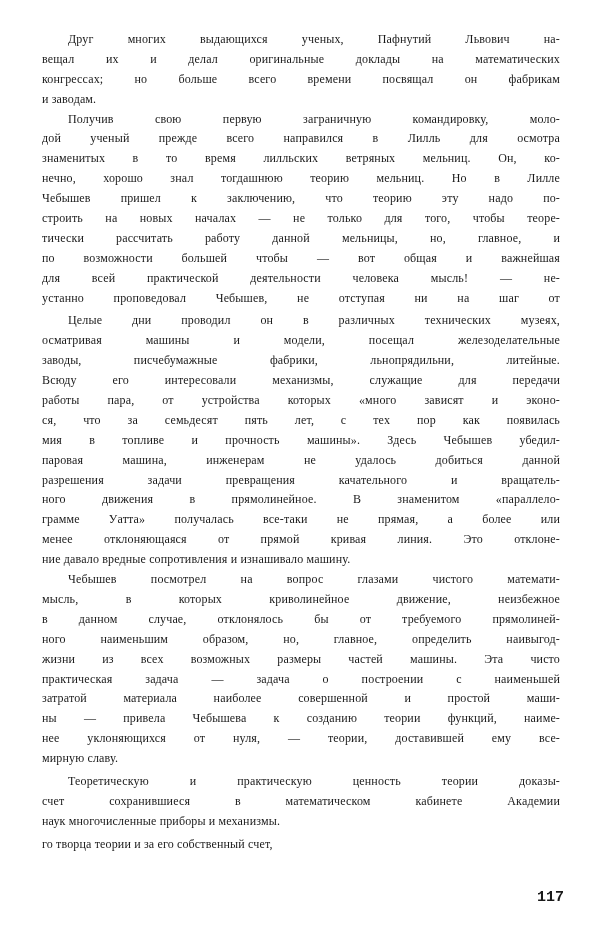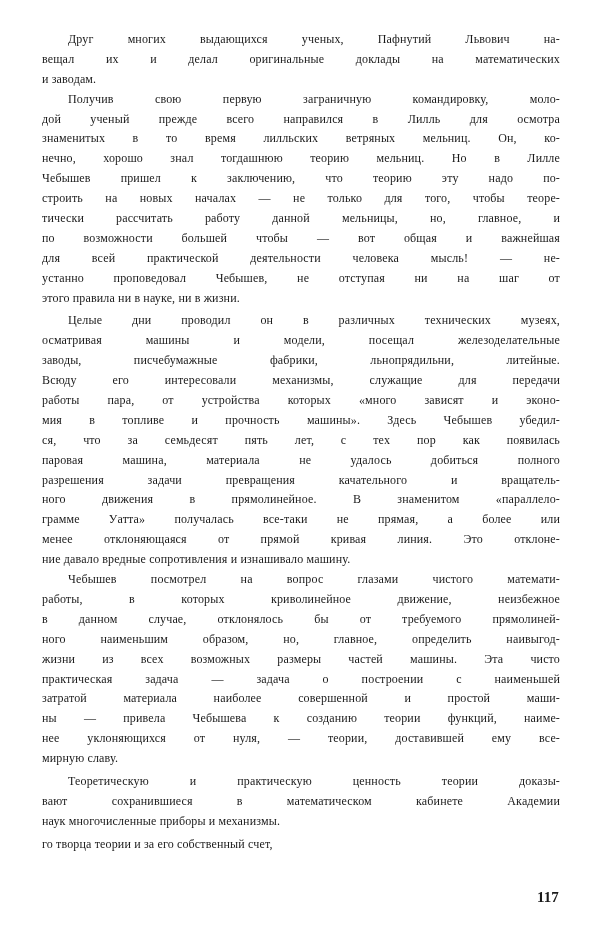--- a/index.html
+++ b/index.html
@@ -39,88 +39,88 @@
   }
   .para-gap {
     height: 3px;
   }
   .page-number {
     position: absolute;
     left: 537px;
     top: 889px;
     font-size: 15px;
     font-weight: bold;
-    font-family: Liberation Serif, serif;
+    font-family: Liberation Mono, monospace;
     color: #1a1a1a;
   }
 </style>
 </head>
 <body>
 
 <div class="page">
 
   <div>
     <span class="line indent">Друг многих выдающихся ученых, Пафнутий Львович на-</span>
     <span class="line">вещал их и делал оригинальные доклады на математических</span>
+    <span class="line">конгрессах; но больше всего времени посвящал он фабрикам</span>
     <span class="line last">и заводам.</span>
   </div>
 
   <div>
     <span class="line indent">Получив свою первую заграничную командировку, моло-</span>
     <span class="line">дой ученый прежде всего направился в Лилль для осмотра</span>
     <span class="line">знаменитых в то время лилльских ветряных мельниц. Он, ко-</span>
     <span class="line">нечно, хорошо знал тогдашнюю теорию мельниц. Но в Лилле</span>
     <span class="line">Чебышев пришел к заключению, что теорию эту надо по-</span>
     <span class="line">строить на новых началах — не только для того, чтобы теоре-</span>
     <span class="line">тически рассчитать работу данной мельницы, но, главное, и</span>
   </div>
 
   <div>
     <span class="line">по возможности большей чтобы — вот общая и важнейшая</span>
     <span class="line">для всей практической деятельности человека мысль! — не-</span>
     <span class="line">устанно проповедовал Чебышев, не отступая ни на шаг от</span>
-    <span class="line last">этого правила ни в науке, ни в жизни.</span>
   </div>
 
   <div class="para-gap"></div>
 
   <div>
     <span class="line indent">Целые дни проводил он в различных технических музеях,</span>
     <span class="line">осматривая машины и модели, посещал железоделательные</span>
     <span class="line">заводы, писчебумажные фабрики, льнопрядильни, литейные.</span>
     <span class="line">Всюду его интересовали механизмы, служащие для передачи</span>
     <span class="line">работы пара, от устройства которых «много зависят и эконо-</span>
+    <span class="line">ся, что за семьдесят пять лет, с тех пор как появилась</span>
     <span class="line">мия в топливе и прочность машины». Здесь Чебышев убедил-</span>
-    <span class="line">ся, что за семьдесят пять лет, с тех пор как появилась</span>
-    <span class="line">паровая машина, материала не удалось добиться полного</span>
+    <span class="line">паровая машина, инженерам не удалось добиться данной</span>
     <span class="line">разрешения задачи превращения качательного и вращатель-</span>
     <span class="line">ного движения в прямолинейное. В знаменитом «параллело-</span>
     <span class="line">грамме Уатта» получалась все-таки не прямая, а более или</span>
     <span class="line">менее отклоняющаяся от прямой кривая линия. Это отклоне-</span>
     <span class="line last">ние давало вредные сопротивления и изнашивало машину.</span>
   </div>
 
   <div>
     <span class="line indent">Чебышев посмотрел на вопрос глазами чистого математи-</span>
-    <span class="line">работы, в которых криволинейное движение, неизбежное</span>
+    <span class="line">мысль, в которых криволинейное движение, неизбежное</span>
     <span class="line">в данном случае, отклонялось бы от требуемого прямолиней-</span>
     <span class="line">ного наименьшим образом, но, главное, определить наивыгод-</span>
     <span class="line">жизни из всех возможных размеры частей машины. Эта чисто</span>
     <span class="line">практическая задача — задача о построении с наименьшей</span>
     <span class="line">затратой материала наиболее совершенной и простой маши-</span>
     <span class="line">ны — привела Чебышева к созданию теории функций, наиме-</span>
     <span class="line">нее уклоняющихся от нуля, — теории, доставившей ему все-</span>
     <span class="line last">мирную славу.</span>
   </div>
 
   <div class="para-gap"></div>
 
   <div>
     <span class="line indent">Теоретическую и практическую ценность теории доказы-</span>
-    <span class="line">вают сохранившиеся в математическом кабинете Академии</span>
+    <span class="line">счет сохранившиеся в математическом кабинете Академии</span>
     <span class="line last">наук многочисленные приборы и механизмы.</span>
   </div>
 
   <div class="para-gap"></div>
 
   <div>
     <span class="line last">го творца теории и за его собственный счет,</span>
   </div>
 
 </div>

